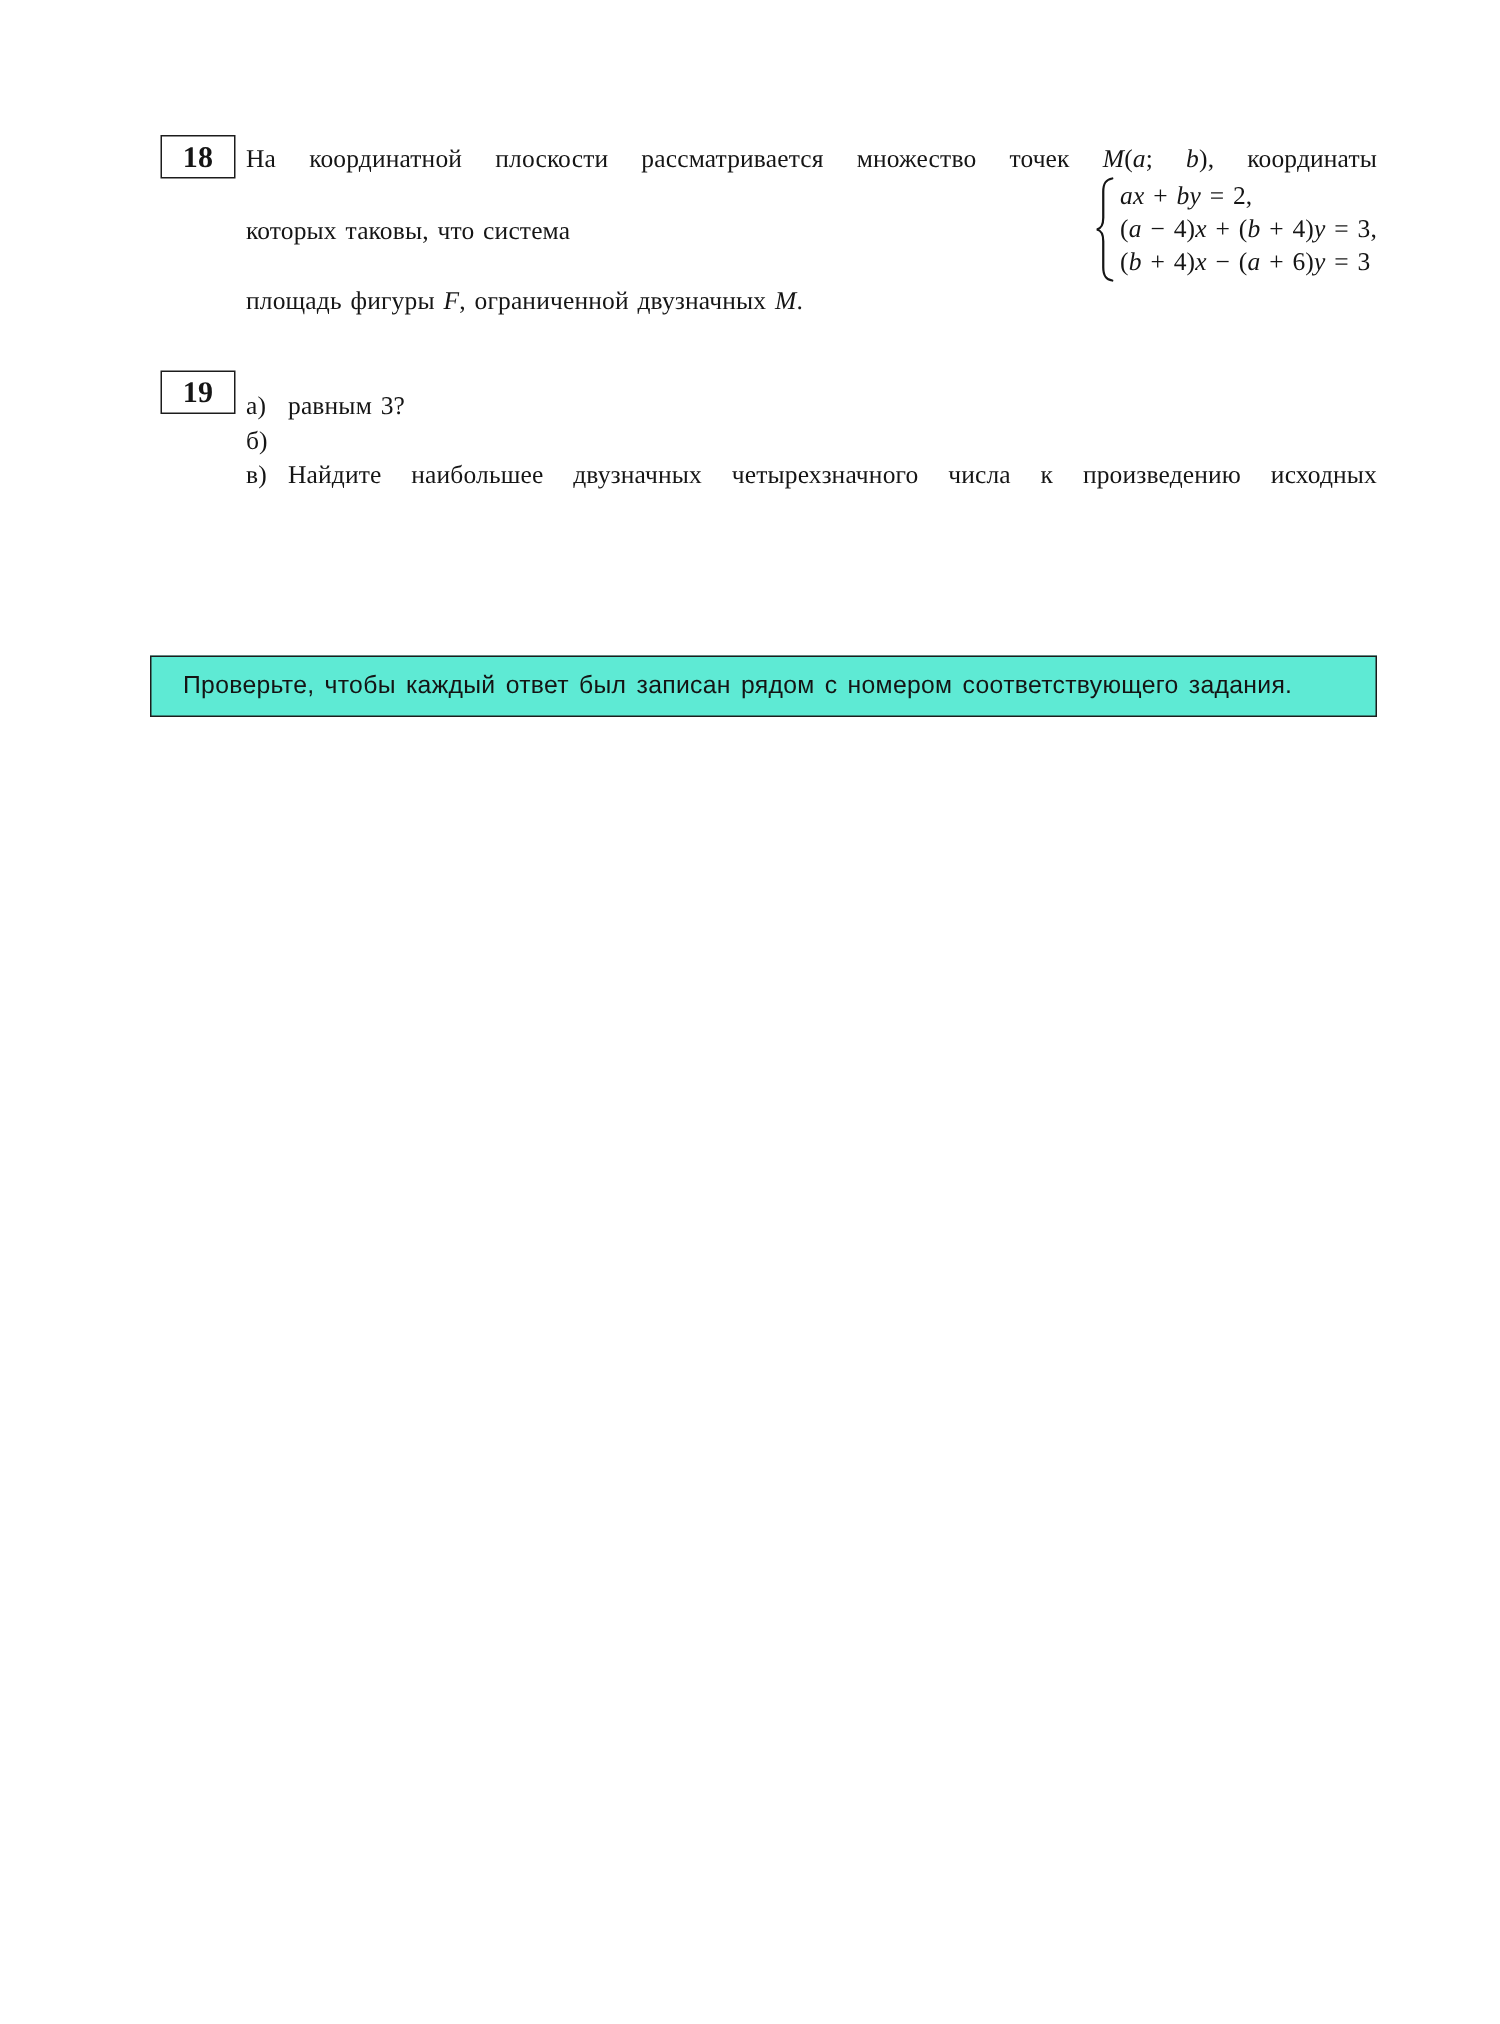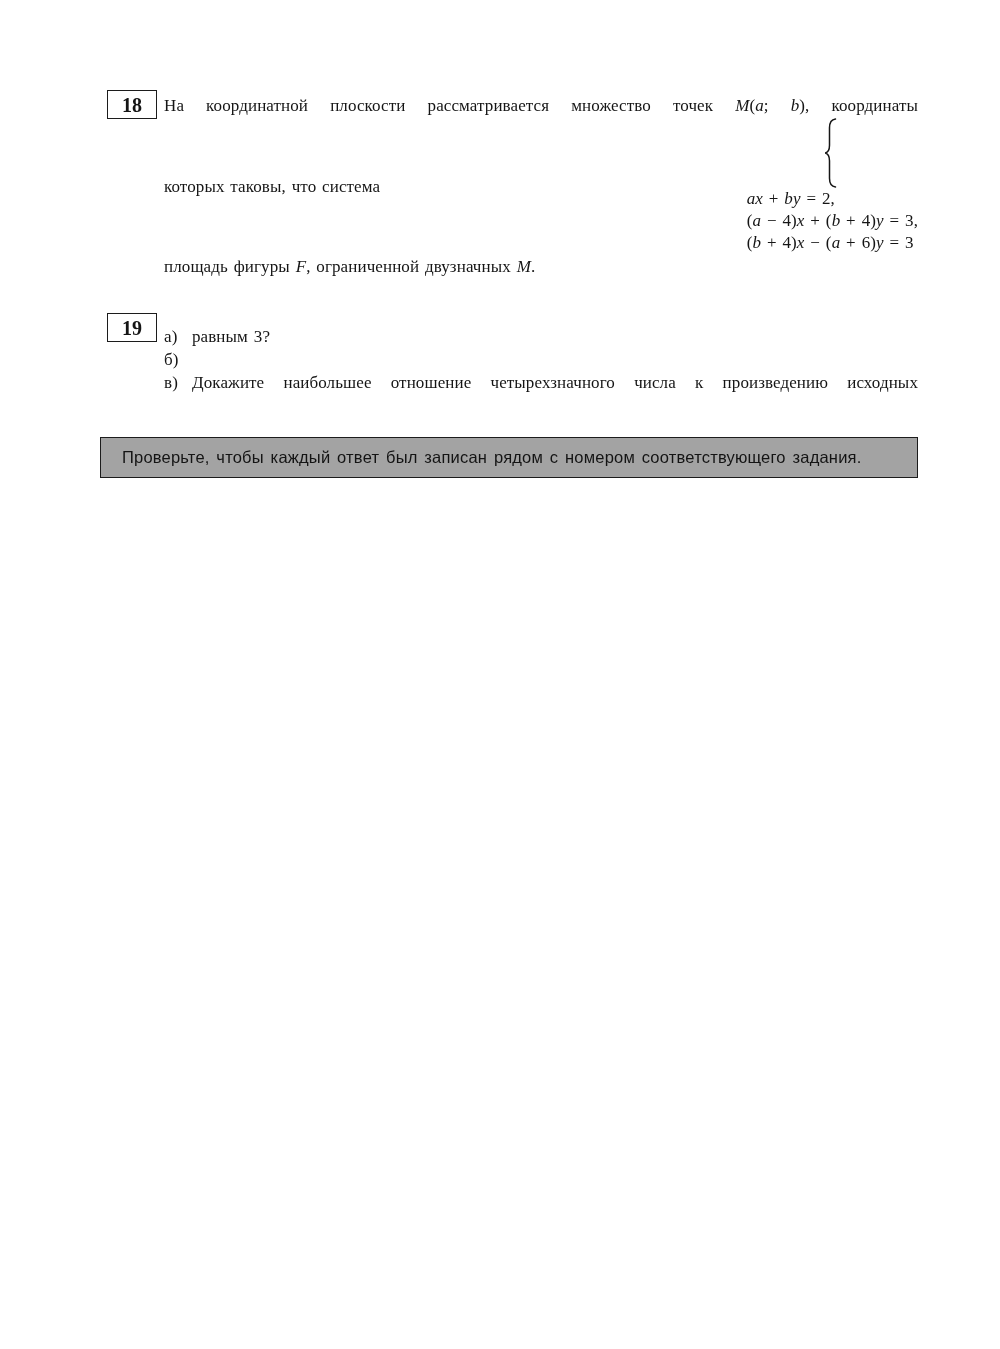--- a/index.html
+++ b/index.html
@@ -39,21 +39,21 @@
   .jfull { text-align: justify; text-align-last: justify; -moz-text-align-last: justify; }
 
   .p18 { margin-bottom: 36px; }
 
   .sysline {
     display: flex;
     align-items: center;
     justify-content: space-between;
     margin: 2px 0;
   }
-  .system { display: flex; align-items: center; flex-direction: column; }
+  .system { display: flex; align-items: center; }
   .brace-wrap { flex: none; margin-right: 4px; display: flex; align-items: center; }
   .eqs { display: flex; flex-direction: column; }
   .eq { line-height: 22px; }
   .it { font-style: italic; }
 
   .items { margin-top: 8px; }
   .item { display: flex; align-items: flex-start; margin-bottom: 2px; }
   .item-label { flex: none; width: 28px; }
   .item-text { flex: 1; min-width: 0; }
 
@@ -66,21 +66,21 @@
     box-sizing: border-box;
     border: 1.5px solid #1c1c1c;
     display: flex;
     align-items: center;
     padding: 0 12px 0 21px;
     font-family: "Liberation Sans", "DejaVu Sans", sans-serif;
     font-size: 16.5px;
     letter-spacing: 0.2px;
     word-spacing: 2px;
     color: #141414;
-    background: #a3a3a3;
+    background: #5eead4;
   }
 </style>
 </head>
 <body>
 
 <div class="page">
   <div class="content">
 
     <section class="problem p18">
       <div class="num-box">
@@ -121,21 +121,21 @@
             </div>
           </div>
           <div class="item">
             <div class="item-label">б)</div>
             <div class="item-text">
             </div>
           </div>
           <div class="item">
             <div class="item-label">в)</div>
             <div class="item-text">
-              <div class="jfull">Докажите наибольшее отношение четырехзначного числа к произведению исходных</div>
+              <div class="jfull">Найдите наибольшее двузначных четырехзначного числа к произведению исходных</div>
             </div>
           </div>
         </div>
       </div>
     </section>
   </div>
 
   <div class="notice-box">
     <span>Проверьте, чтобы каждый ответ был записан рядом с номером соответствующего задания.</span>
   </div>

